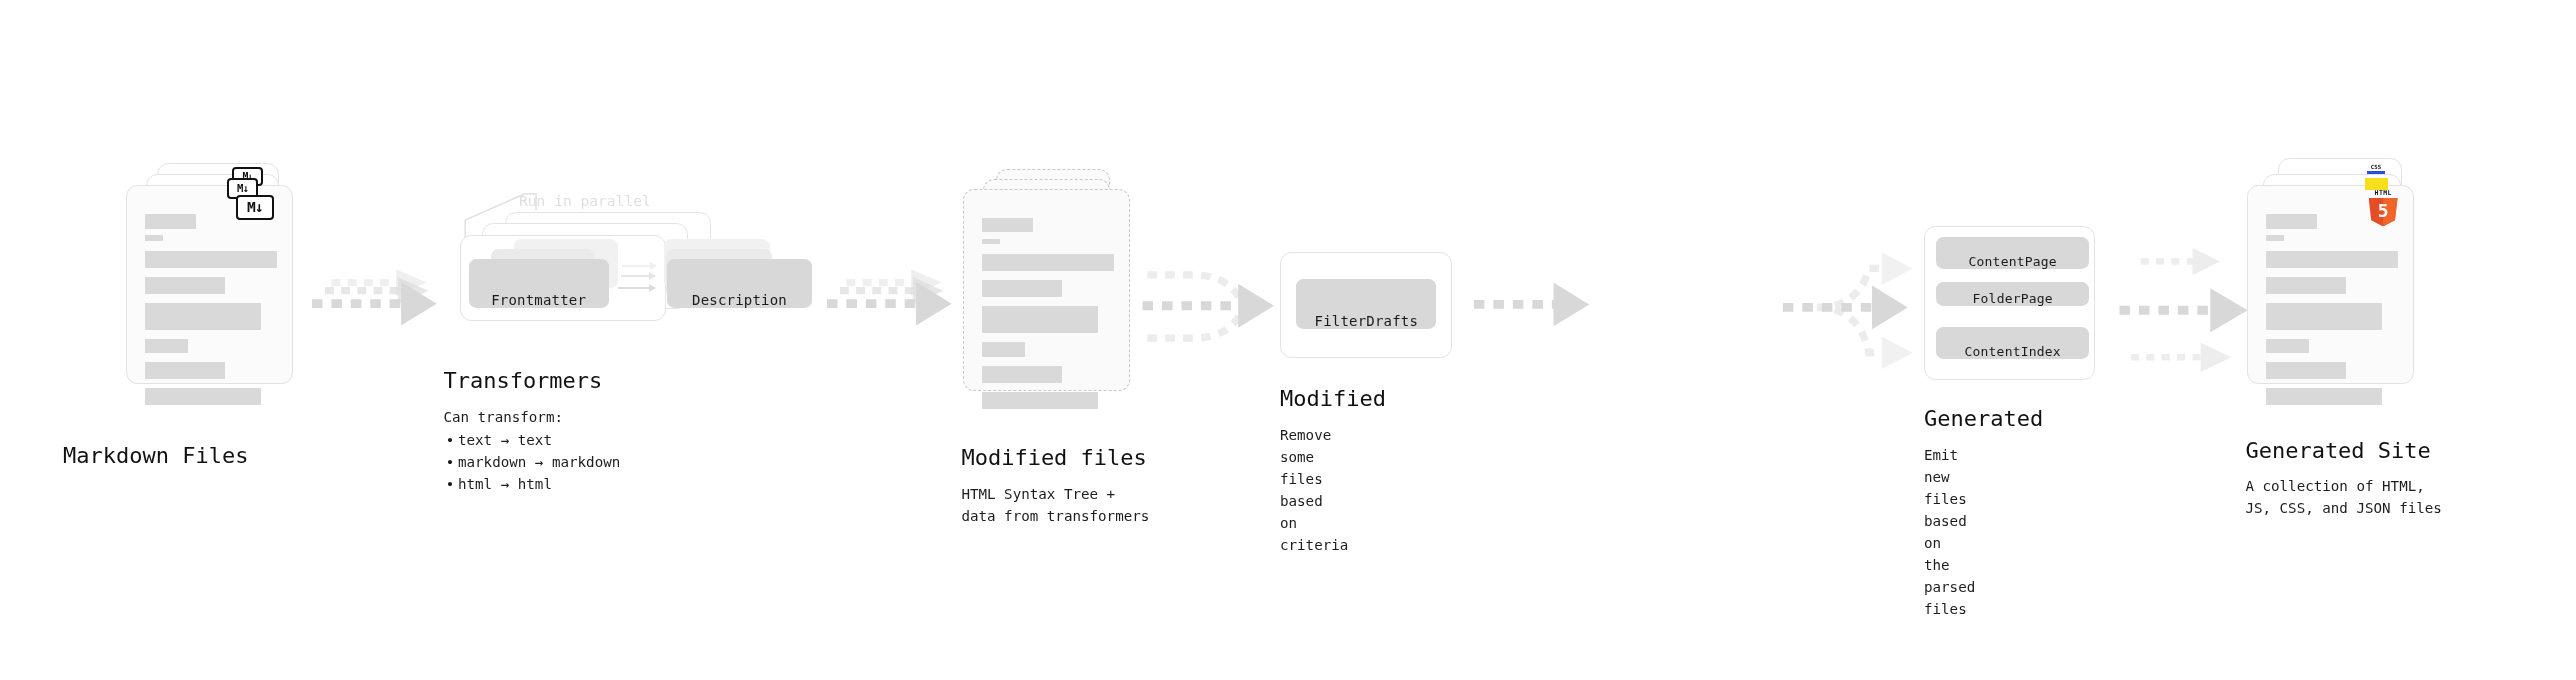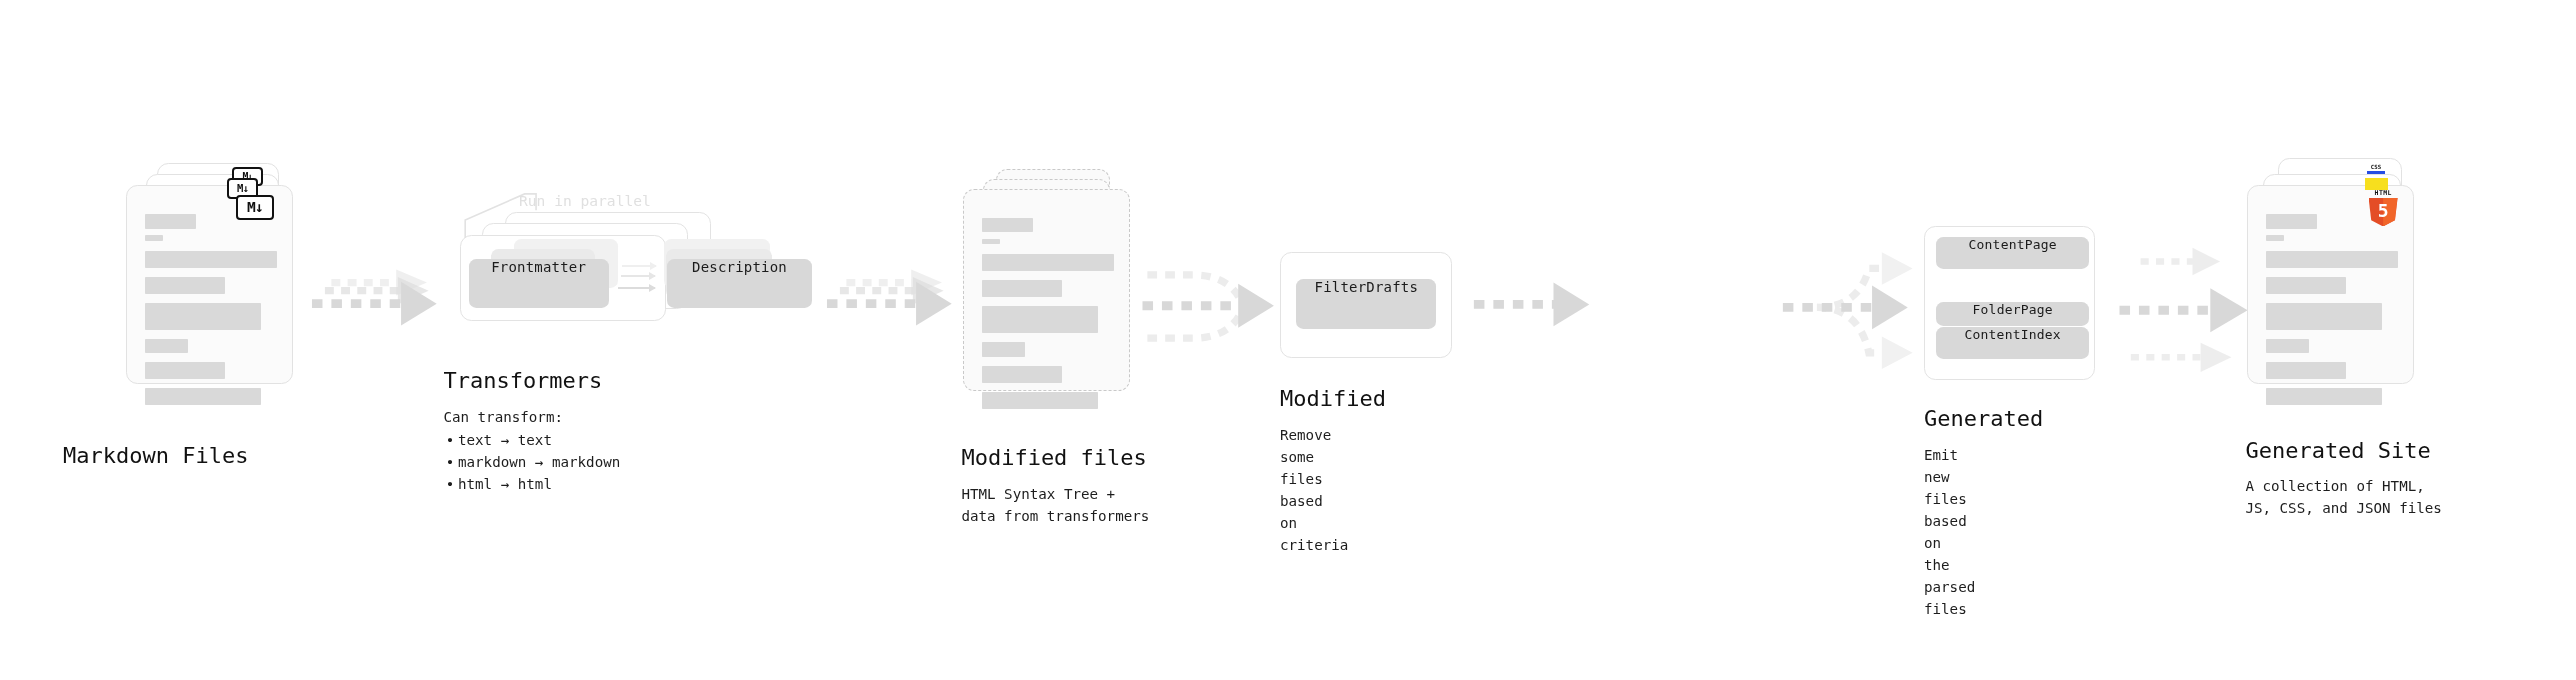--- a/index.html
+++ b/index.html
@@ -69,21 +69,21 @@
   .css-badge .cbar{height:3.3px;background:#264de4;margin-top:0.8px;}
 
   
   .groupbox{
     position:absolute;box-sizing:border-box;
     border:1.2px solid #e3e3e3;border-radius:11.4px;background:#ffffff;
   }
   .chip{
     position:absolute;box-sizing:border-box;
     background:#d8d8d8;border-radius:7.3px;
-    display:flex;align-items:flex-start;justify-content:center;
+    display:flex;align-items:flex-end;justify-content:center;
     color:#1b1b1b;font-size:14px;letter-spacing:0.2px;
     white-space:nowrap;
   }
   .chip.ghost{background:#eaeaea;color:transparent;}
   .chip.ghost2{background:#f1f1f1;color:transparent;}
 
   
   .inner-arrow{position:absolute;height:1.6px;background:#dcdcdc;}
   .inner-arrow::after{
     content:"";position:absolute;right:-0.8px;top:-3.3px;
@@ -277,21 +277,21 @@
       <line x1="6" y1="78" x2="118" y2="78" stroke="#d8d8d8" stroke-width="11" stroke-dasharray="13 11"></line>
       <polygon points="116,51 160,78 116,105" fill="#d8d8d8"></polygon>
     </svg>
   </div>
 
   <div class="node" style="left:1924px;top:226px;">
     <div class="groupbox" style="left:0px;top:0px;width:171px;height:154px;"></div>
     <div class="chip" style="left:12.2px;top:11.4px;width:153px;height:32px;font-size:13px;">
       <span>ContentPage</span>
     </div>
-    <div class="chip" style="left:12.2px;top:56px;width:153px;height:24px;font-size:13px;margin-top:20px;">
+    <div class="chip" style="left:12.2px;top:56px;width:153px;height:24px;font-size:13px;">
       <span>FolderPage</span>
     </div>
     <div class="chip" style="left:12.2px;top:101px;width:153px;height:32px;font-size:13px;">
       <span>ContentIndex</span>
     </div>
     <div class="caption" style="left:0px;top:180px;">Generated</div>
     <div class="subcap" style="left:0px;top:218px;">Emit new files based on
 the parsed files</div>
   </div>
 

